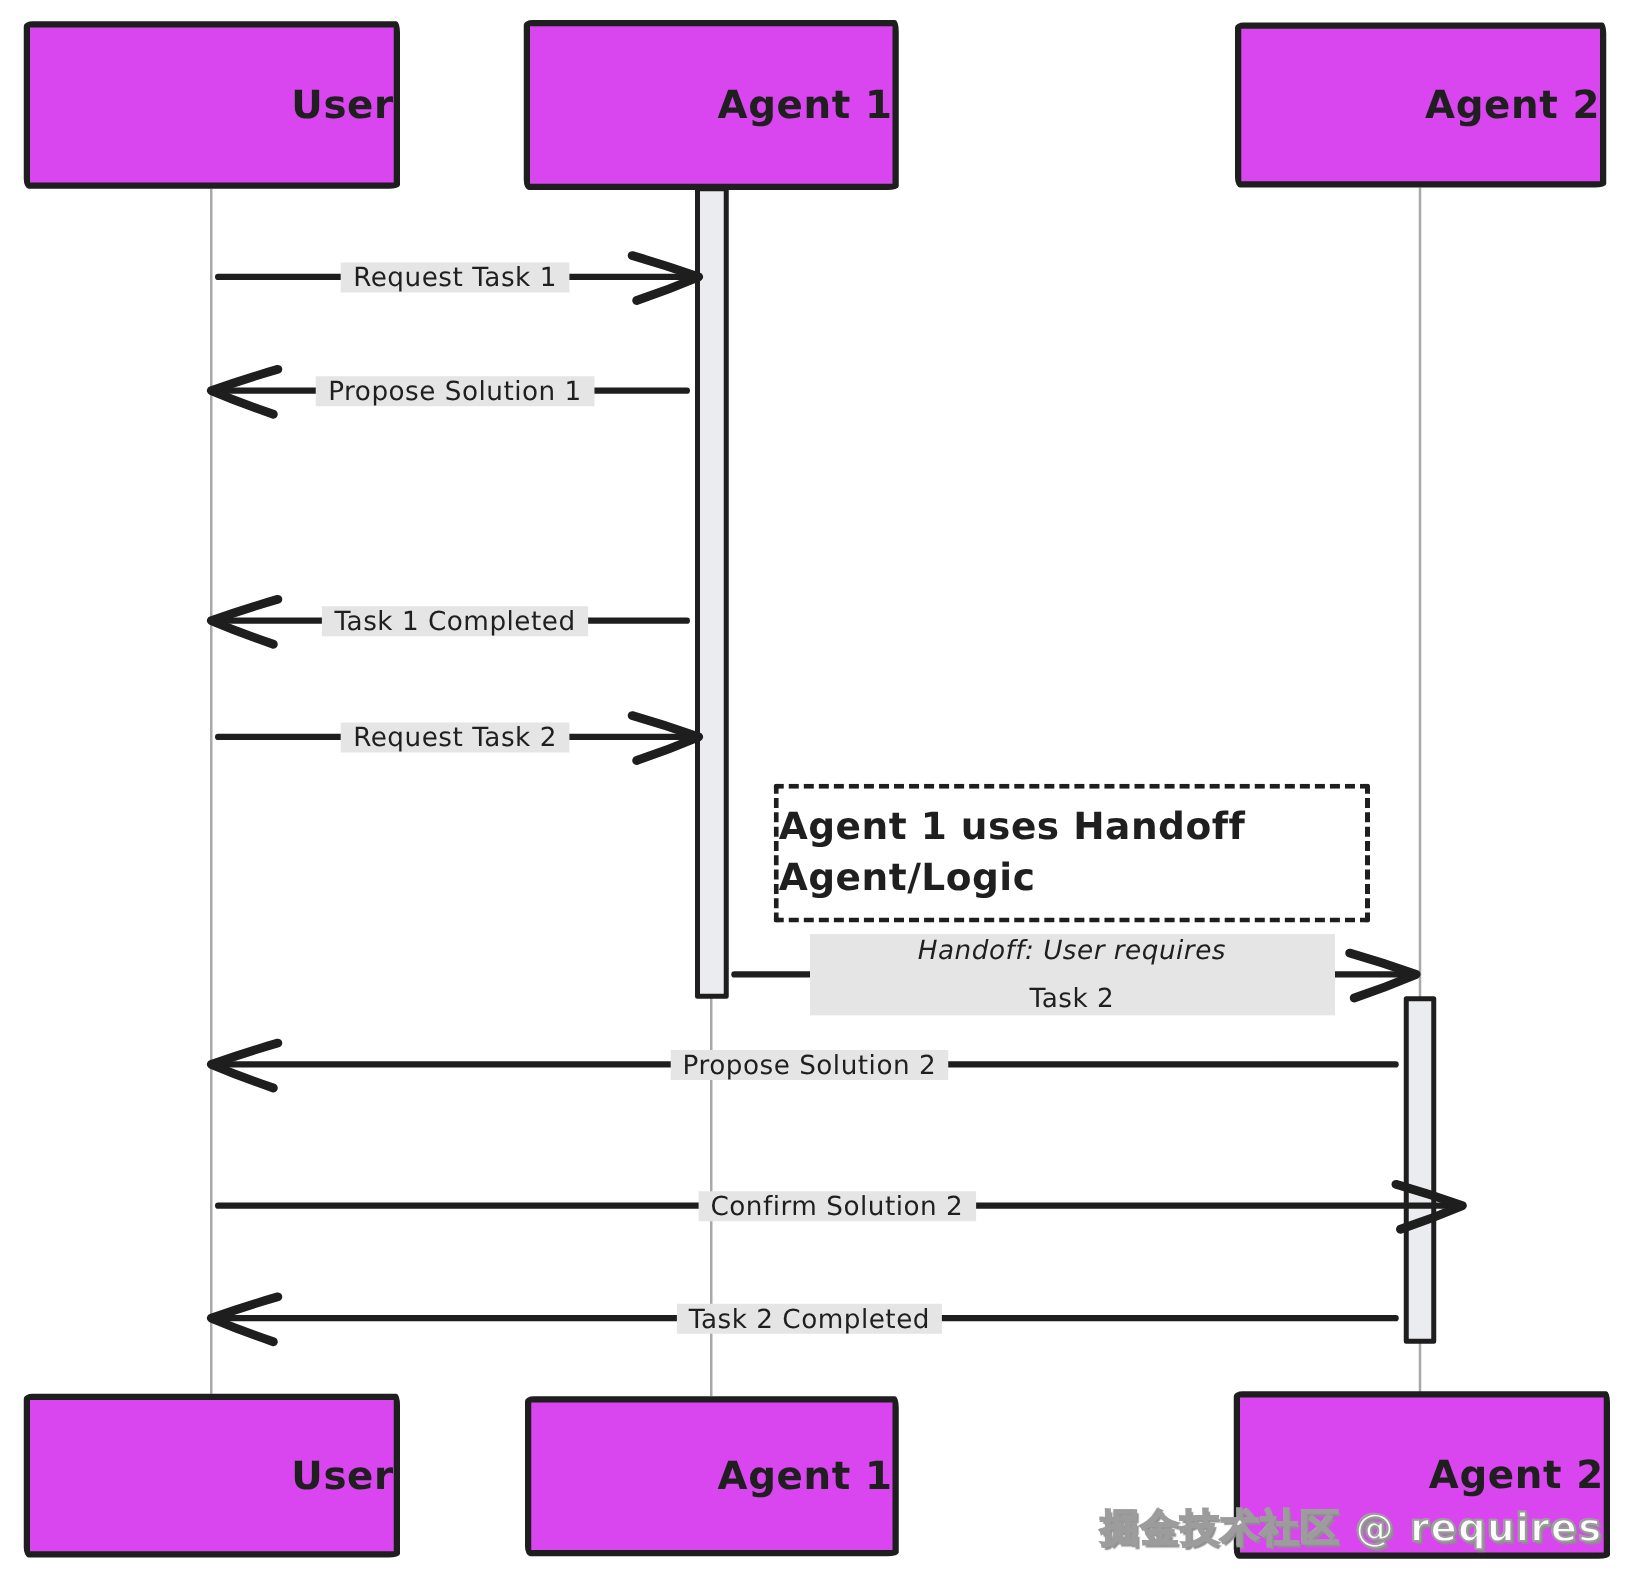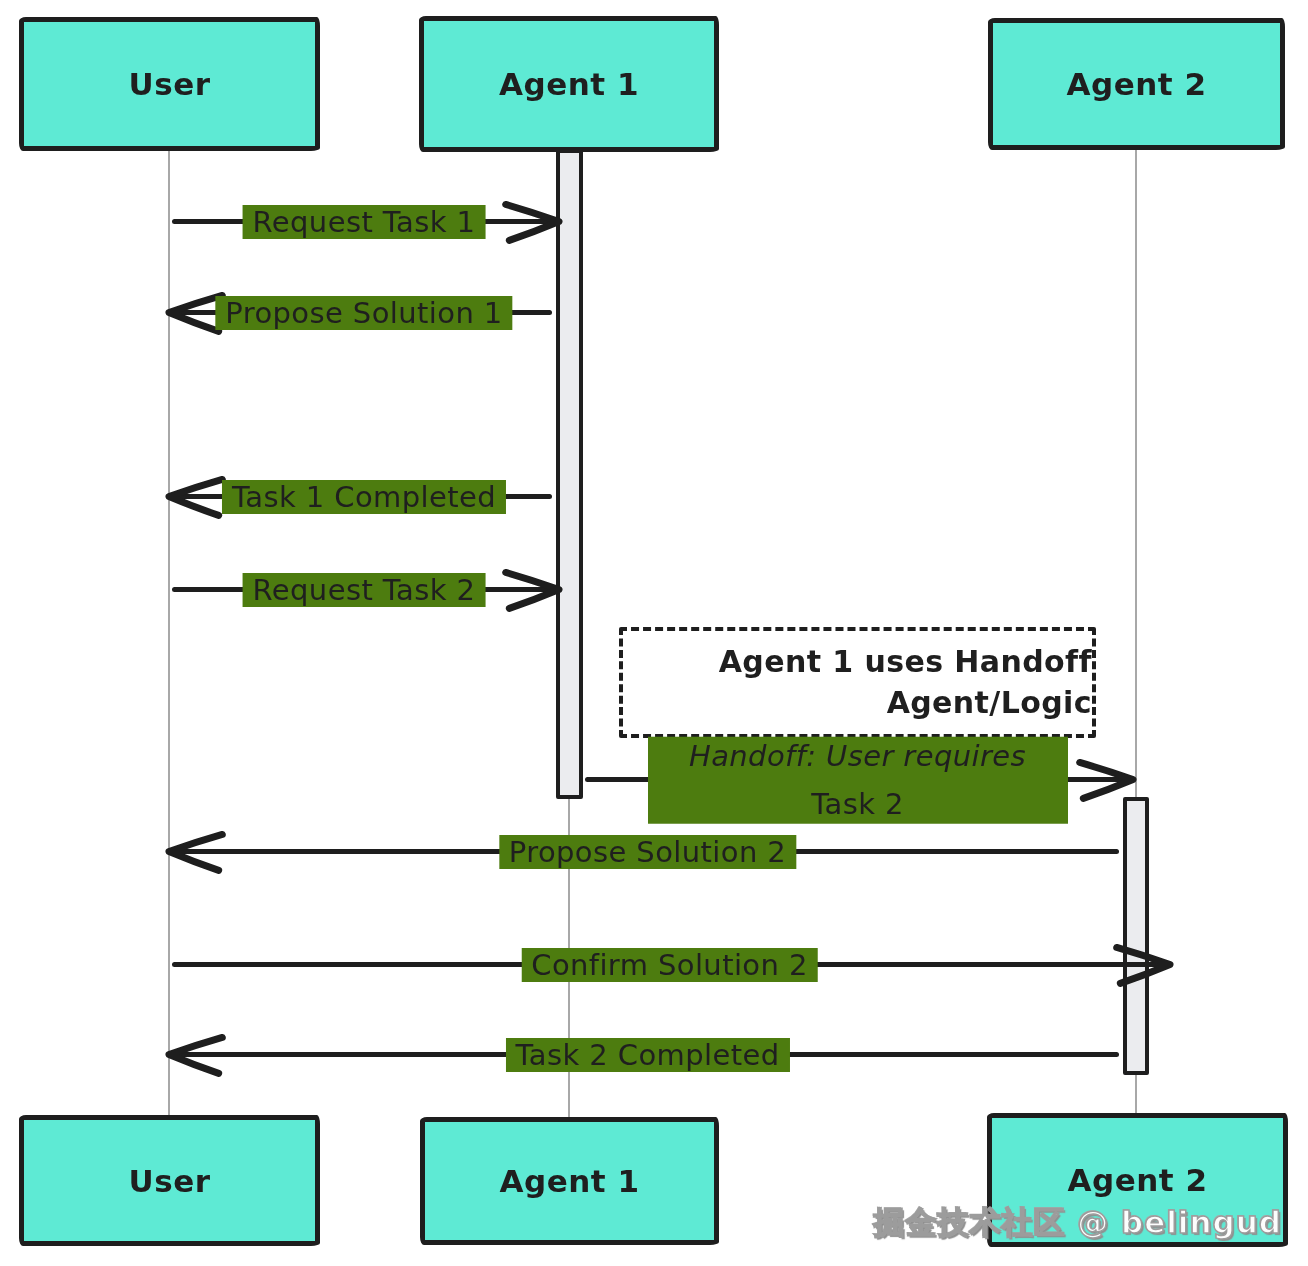--- a/index.html
+++ b/index.html
@@ -2,55 +2,55 @@
 <html><head>
 <meta charset="utf-8">
 <style>
   html,body{margin:0;padding:0;background:#ffffff;}
   .canvas{
     position:relative;width:1308px;height:1266px;background:#ffffff;
     font-family:"DejaVu Sans",sans-serif;color:#1f1f1f;overflow:hidden;
   }
   
   .pbox{
-    position:absolute;box-sizing:border-box;background:#5eead4;
+    position:absolute;box-sizing:border-box;background:#d946ef;
     border:5px solid #1e1e1e;
     border-radius:7px 3px 9px 4px/4px 9px 3px 8px;
-    display:flex;align-items:center;justify-content:center;
+    display:flex;align-items:center;justify-content:flex-end;
     font-size:31px;font-weight:600;letter-spacing:.5px;z-index:3;
   }
   
   .lifeline{position:absolute;width:2px;background:#a8a8a8;z-index:0;}
   
   .activation{
     position:absolute;box-sizing:border-box;background:#ebecef;
     border:4px solid #1e1e1e;border-radius:2px;z-index:2;
   }
   
   .msg{position:absolute;height:46px;z-index:4;}
   .msg .shaft{
     position:absolute;left:2px;right:6px;top:20px;height:5px;
     background:#1e1e1e;border-radius:3px;
   }
   .msg .label{
     position:absolute;left:50%;top:23px;transform:translate(-50%,-50%);
-    background:#4d7c0f;padding:0 10px;font-size:29px;font-weight:500;
+    background:#e5e5e5;padding:0 10px;font-size:21px;font-weight:500;
     letter-spacing:.4px;white-space:nowrap;z-index:2;
   }
   .msg.two-line .label{
     white-space:normal;width:400px;text-align:center;line-height:1.32;
   }
   .msg svg.head{position:absolute;top:0;z-index:1;}
   .msg svg.head.right{right:-6px;transform:rotate(-1deg);}
   .msg svg.head.left{left:-6px;transform:scaleX(-1) rotate(-1deg);}
   
   .note{
     position:absolute;box-sizing:border-box;background:#ffffff;
     border:4px dashed #1e1e1e;border-radius:2px;
-    display:flex;flex-direction:column;align-items:flex-end;justify-content:center;
+    display:flex;flex-direction:column;align-items:flex-start;justify-content:center;
     font-size:30px;font-weight:600;letter-spacing:.4px;line-height:1.35;z-index:4;
   }
   .note span{display:block;text-align:center;}
   
   .watermark{
     position:absolute;right:26px;top:1202px;z-index:9;
     font-size:31px;font-weight:700;letter-spacing:1px;
     color:#fdfdfd;
     -webkit-text-stroke:1.5px #9c9c9c;
     text-shadow:2px 2px 1px #8f8f8f, -1px -1px 0 #aaaaaa;
@@ -155,15 +155,15 @@
   <div class="pbox" style="left:19px;top:1115px;width:301px;height:131px;">
     <span>User</span>
   </div>
   <div class="pbox" style="left:420px;top:1117px;width:299px;height:128px;">
     <span>Agent 1</span>
   </div>
   <div class="pbox" style="left:987px;top:1113px;width:301px;height:134px;">
     <span>Agent 2</span>
   </div>
 
-  <div class="watermark">掘金技术社区 @ belingud</div>
+  <div class="watermark">掘金技术社区 @ requires</div>
 
 </div>
 
 </body></html>

